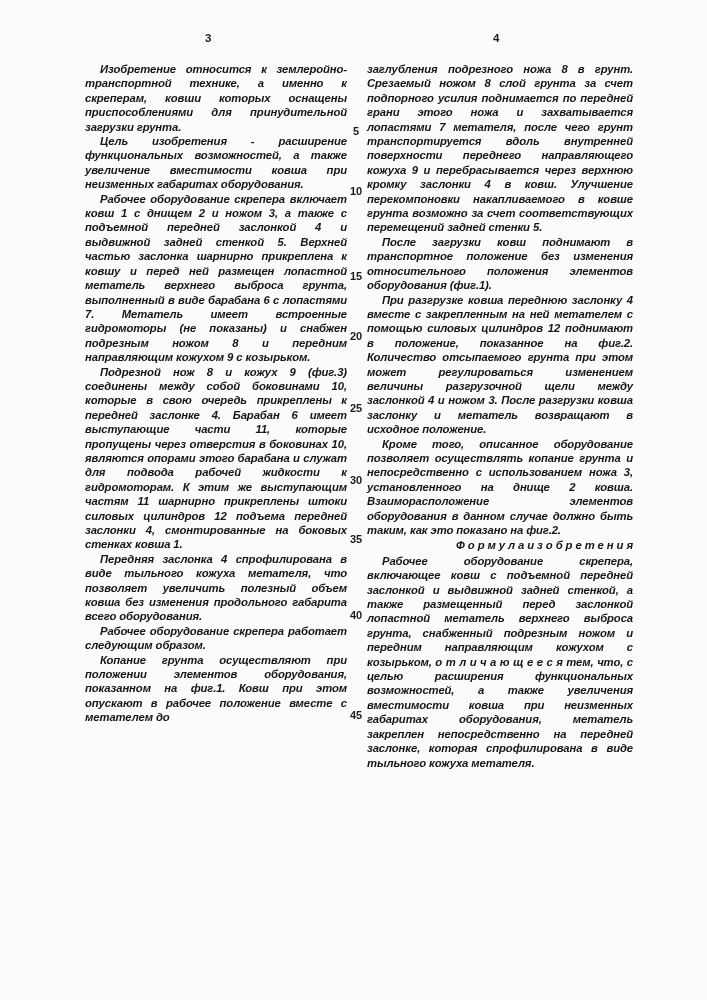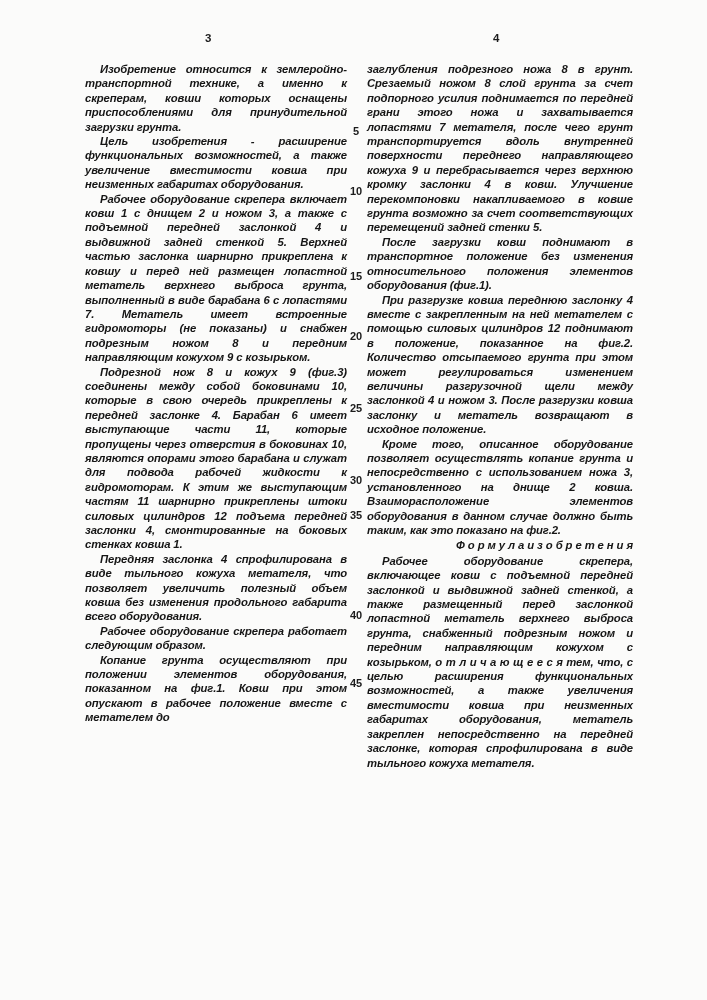--- a/index.html
+++ b/index.html
@@ -68,23 +68,23 @@
 
   <span class="header-num pg-left">3</span>
   <span class="header-num pg-right">4</span>
 
   <span class="line-num" style="top:124px">5</span>
   <span class="line-num" style="top:184px">10</span>
   <span class="line-num" style="top:269px">15</span>
   <span class="line-num" style="top:329px">20</span>
   <span class="line-num" style="top:401px">25</span>
   <span class="line-num" style="top:473px">30</span>
-  <span class="line-num" style="top:508px">35</span>
+  <span class="line-num" style="top:532px">35</span>
   <span class="line-num" style="top:608px">40</span>
-  <span class="line-num" style="top:676px">45</span>
+  <span class="line-num" style="top:708px">45</span>
 
   <div class="column col-left">
     <p>Изобретение относится к землеройно-транспортной технике, а именно к скреперам, ковши которых оснащены приспособлениями для принудительной загрузки грунта.</p>
     <p>Цель изобретения - расширение функциональных возможностей, а также увеличение вместимости ковша при неизменных габаритах оборудования.</p>
     <p>Рабочее оборудование скрепера включает ковш 1 с днищем 2 и ножом 3, а также с подъемной передней заслонкой 4 и выдвижной задней стенкой 5. Верхней частью заслонка шарнирно прикреплена к ковшу и перед ней размещен лопастной метатель верхнего выброса грунта, выполненный в виде барабана 6 с лопастями 7. Метатель имеет встроенные гидромоторы (не показаны) и снабжен подрезным ножом 8 и передним направляющим кожухом 9 с козырьком.</p>
     <p>Подрезной нож 8 и кожух 9 (фиг.3) соединены между собой боковинами 10, которые в свою очередь прикреплены к передней заслонке 4. Барабан 6 имеет выступающие части 11, которые пропущены через отверстия в боковинах 10, являются опорами этого барабана и служат для подвода рабочей жидкости к гидромоторам. К этим же выступающим частям 11 шарнирно прикреплены штоки силовых цилиндров 12 подъема передней заслонки 4, смонтированные на боковых стенках ковша 1.</p>
     <p>Передняя заслонка 4 спрофилирована в виде тыльного кожуха метателя, что позволяет увеличить полезный объем ковша без изменения продольного габарита всего оборудования.</p>
     <p>Рабочее оборудование скрепера работает следующим образом.</p>
     <p>Копание грунта осуществляют при положении элементов оборудования, показанном на фиг.1. Ковш при этом опускают в рабочее положение вместе с метателем до</p>
   </div>

